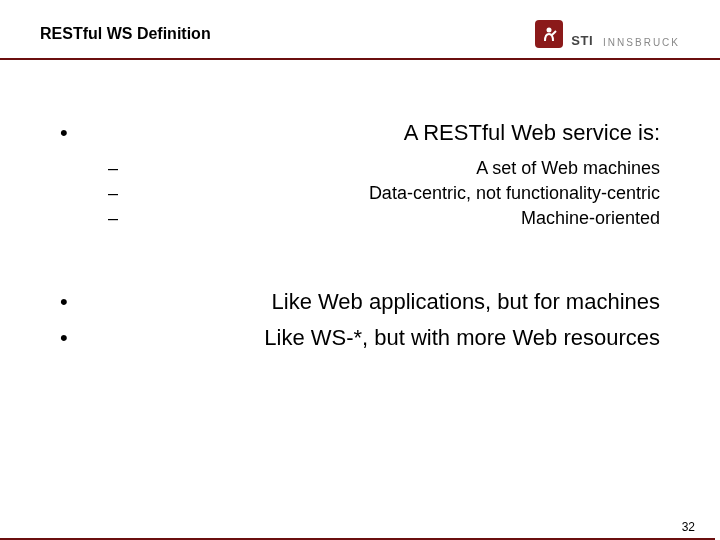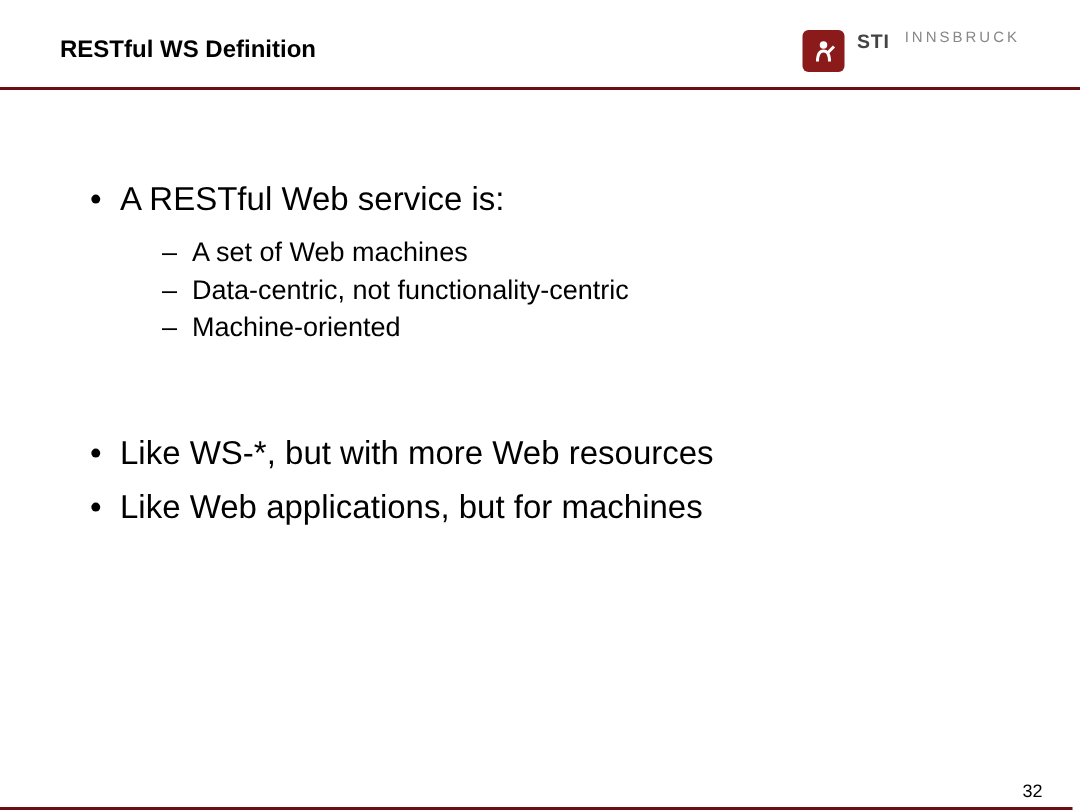--- a/index.html
+++ b/index.html
@@ -18,21 +18,21 @@
       padding: 20px 40px 10px 40px;
       border-radius: 12px;
     }
     .title {
       font-size: 16px;
       font-weight: bold;
       color: #000;
     }
     .logo-area {
       display: flex;
-      align-items: flex-start;
+      align-items: flex-end;
       gap: 8px;
     }
     .logo-box {
       width: 28px;
       height: 28px;
       background: #8b1a1a;
       border-radius: 4px;
       display: flex;
       align-items: center;
       justify-content: center;
@@ -52,20 +52,21 @@
     .header-rule {
       border: none;
       border-top: 2px solid #6b0f0f;
       margin: 0;
     }
     .content {
       padding: 60px 60px 30px 60px;
     }
     .main-list {
       list-style: none;
+      text-align: right;
     }
     .main-list > li {
       font-size: 22px;
       color: #000;
       margin-bottom: 10px;
       position: relative;
       padding-left: 20px;
     }
     .main-list > li::before {
       content: "•";
@@ -138,21 +139,21 @@
       <span>A RESTful Web service is:</span>
       <ul class="sub-list">
         <li><span>A set of Web machines</span></li>
         <li><span>Data-centric, not functionality-centric</span></li>
         <li><span>Machine-oriented</span></li>
       </ul>
     </li>
   </ul>
   <div class="section-gap"></div>
   <ul class="main-list">
+    <li><span>Like Web applications, but for machines</span></li>
     <li><span>Like WS-*, but with more Web resources</span></li>
-    <li><span>Like Web applications, but for machines</span></li>
   </ul>
 </div>
 
 <div class="footer">
   <hr class="footer-rule">
   <div class="page-number">32</div>
 </div>
 
 </body></html>

